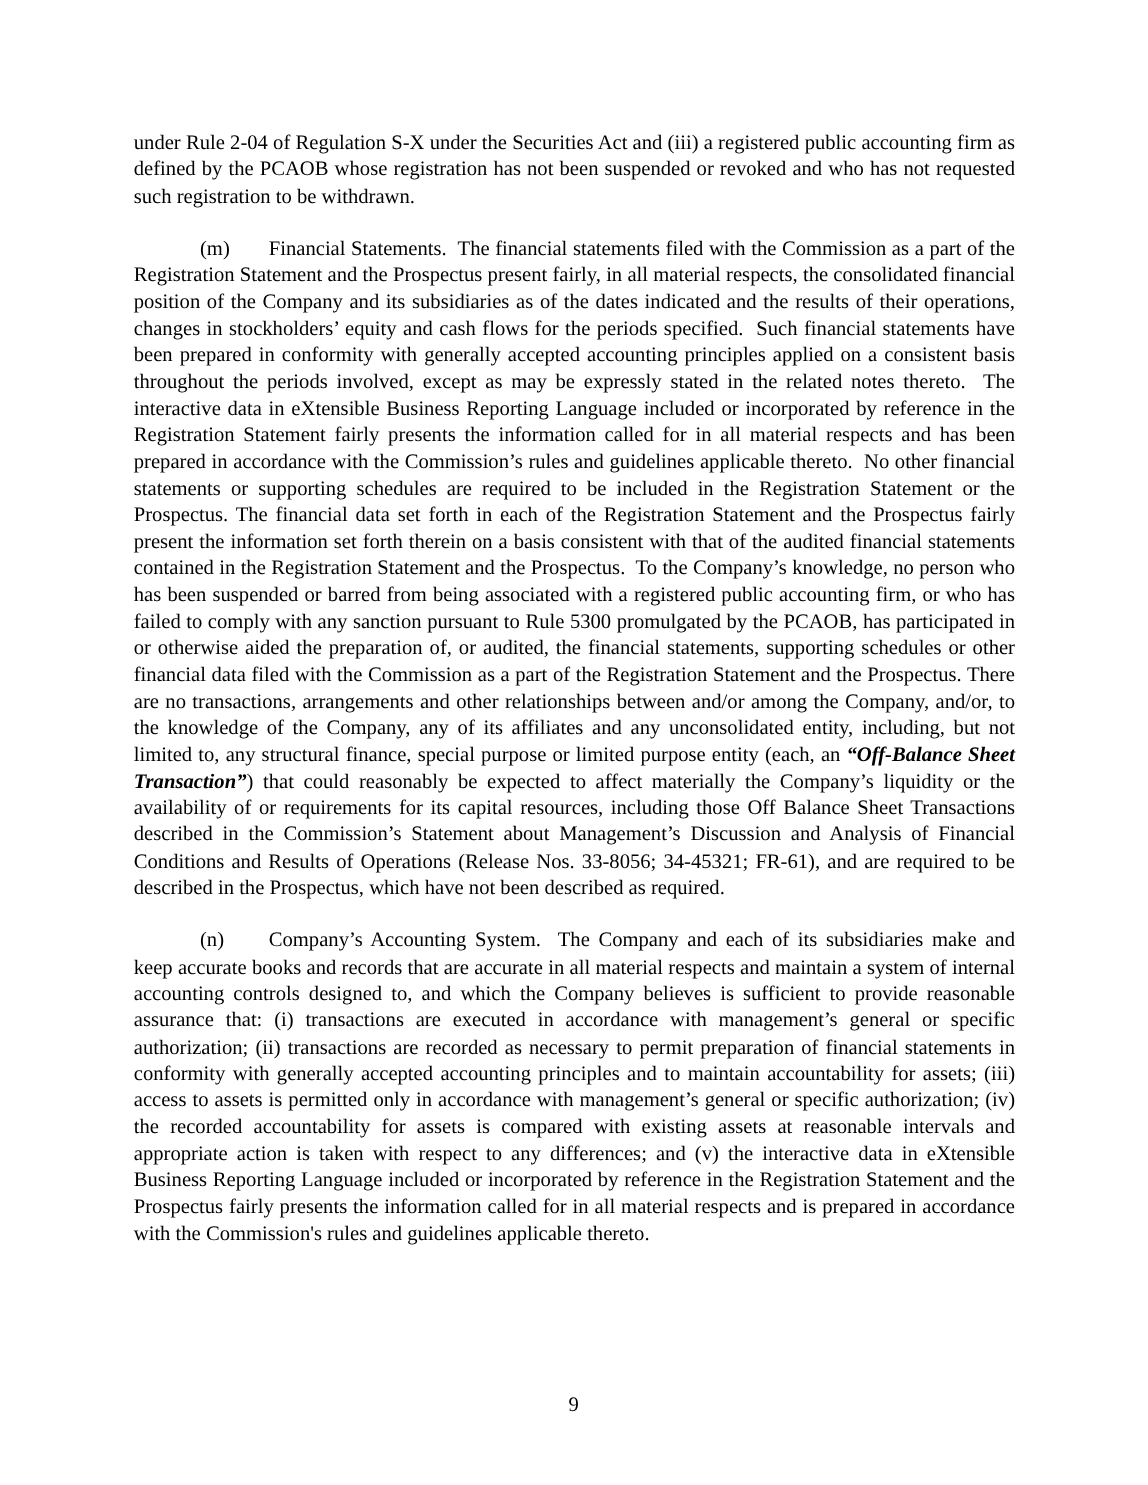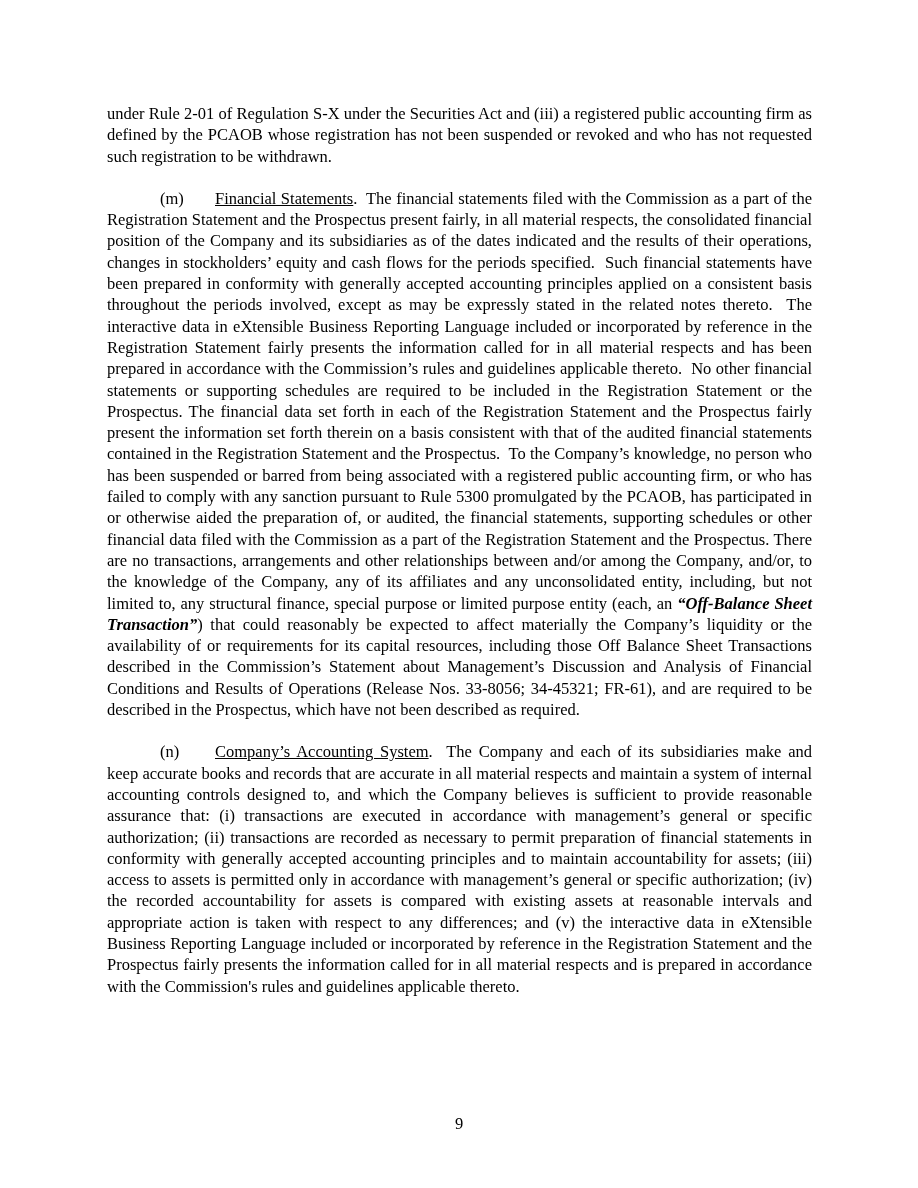--- a/index.html
+++ b/index.html
@@ -26,42 +26,41 @@
   .para.indent {
     text-indent: 53px;
   }
   .section-label {
     display: inline-block;
     width: 55px;
     text-indent: 0;
     white-space: normal;
   }
   .section-heading {
-    text-decoration: underline;
   }
   .em-phrase {
     font-weight: bold;
     font-style: italic;
   }
   .footer {
     position: absolute;
     left: 0;
     right: 0;
     bottom: 54px;
     text-align: center;
     font-size: 16.5px;
     line-height: 21.3px;
   }
 </style>
 </head>
 <body>
 
 <div class="page">
 
-  <p class="para"><span>under Rule 2-01 of Regulation S-X under the Securities Act and (iii) a registered public accounting firm as defined by the PCAOB whose registration has not been suspended or revoked and who has not requested such registration to be withdrawn.</span></p>
+  <p class="para"><span>under Rule 2-04 of Regulation S-X under the Securities Act and (iii) a registered public accounting firm as defined by the PCAOB whose registration has not been suspended or revoked and who has not requested such registration to be withdrawn.</span></p>
 
   <p class="para indent"><span class="section-label">(m)</span><span class="section-heading">Financial Statements</span><span>.  The financial statements filed with the Commission as a part of the Registration Statement and the Prospectus present fairly, in all material respects, the consolidated financial position of the Company and its subsidiaries as of the dates indicated and the results of their operations, changes in stockholders’ equity and cash flows for the periods specified.  Such financial statements have been prepared in conformity with generally accepted accounting principles applied on a consistent basis throughout the periods involved, except as may be expressly stated in the related notes thereto.  The interactive data in eXtensible Business Reporting Language included or incorporated by reference in the Registration Statement fairly presents the information called for in all material respects and has been prepared in accordance with the Commission’s rules and guidelines applicable thereto.  No other financial statements or supporting schedules are required to be included in the Registration Statement or the Prospectus. The financial data set forth in each of the Registration Statement and the Prospectus fairly present the information set forth therein on a basis consistent with that of the audited financial statements contained in the Registration Statement and the Prospectus.  To the Company’s knowledge, no person who has been suspended or barred from being associated with a registered public accounting firm, or who has failed to comply with any sanction pursuant to Rule 5300 promulgated by the PCAOB, has participated in or otherwise aided the preparation of, or audited, the financial statements, supporting schedules or other financial data filed with the Commission as a part of the Registration Statement and the Prospectus. There are no transactions, arrangements and other relationships between and/or among the Company, and/or, to the knowledge of the Company, any of its affiliates and any unconsolidated entity, including, but not limited to, any structural finance, special purpose or limited purpose entity (each, an </span><span class="em-phrase">“Off-Balance Sheet Transaction”</span><span>) that could reasonably be expected to affect materially the Company’s liquidity or the availability of or requirements for its capital resources, including those Off Balance Sheet Transactions described in the Commission’s Statement about Management’s Discussion and Analysis of Financial Conditions and Results of Operations (Release Nos. 33-8056; 34-45321; FR-61), and are required to be described in the Prospectus, which have not been described as required.</span></p>
 
   <p class="para indent"><span class="section-label">(n)</span><span class="section-heading">Company’s Accounting System</span><span>.  The Company and each of its subsidiaries make and keep accurate books and records that are accurate in all material respects and maintain a system of internal accounting controls designed to, and which the Company believes is sufficient to provide reasonable assurance that: (i) transactions are executed in accordance with management’s general or specific authorization; (ii) transactions are recorded as necessary to permit preparation of financial statements in conformity with generally accepted accounting principles and to maintain accountability for assets; (iii) access to assets is permitted only in accordance with management’s general or specific authorization; (iv) the recorded accountability for assets is compared with existing assets at reasonable intervals and appropriate action is taken with respect to any differences; and (v) the interactive data in eXtensible Business Reporting Language included or incorporated by reference in the Registration Statement and the Prospectus fairly presents the information called for in all material respects and is prepared in accordance with the Commission's rules and guidelines applicable thereto.</span></p>
 
   <div class="footer">
     <span>9</span>
   </div>
 
 </div>

